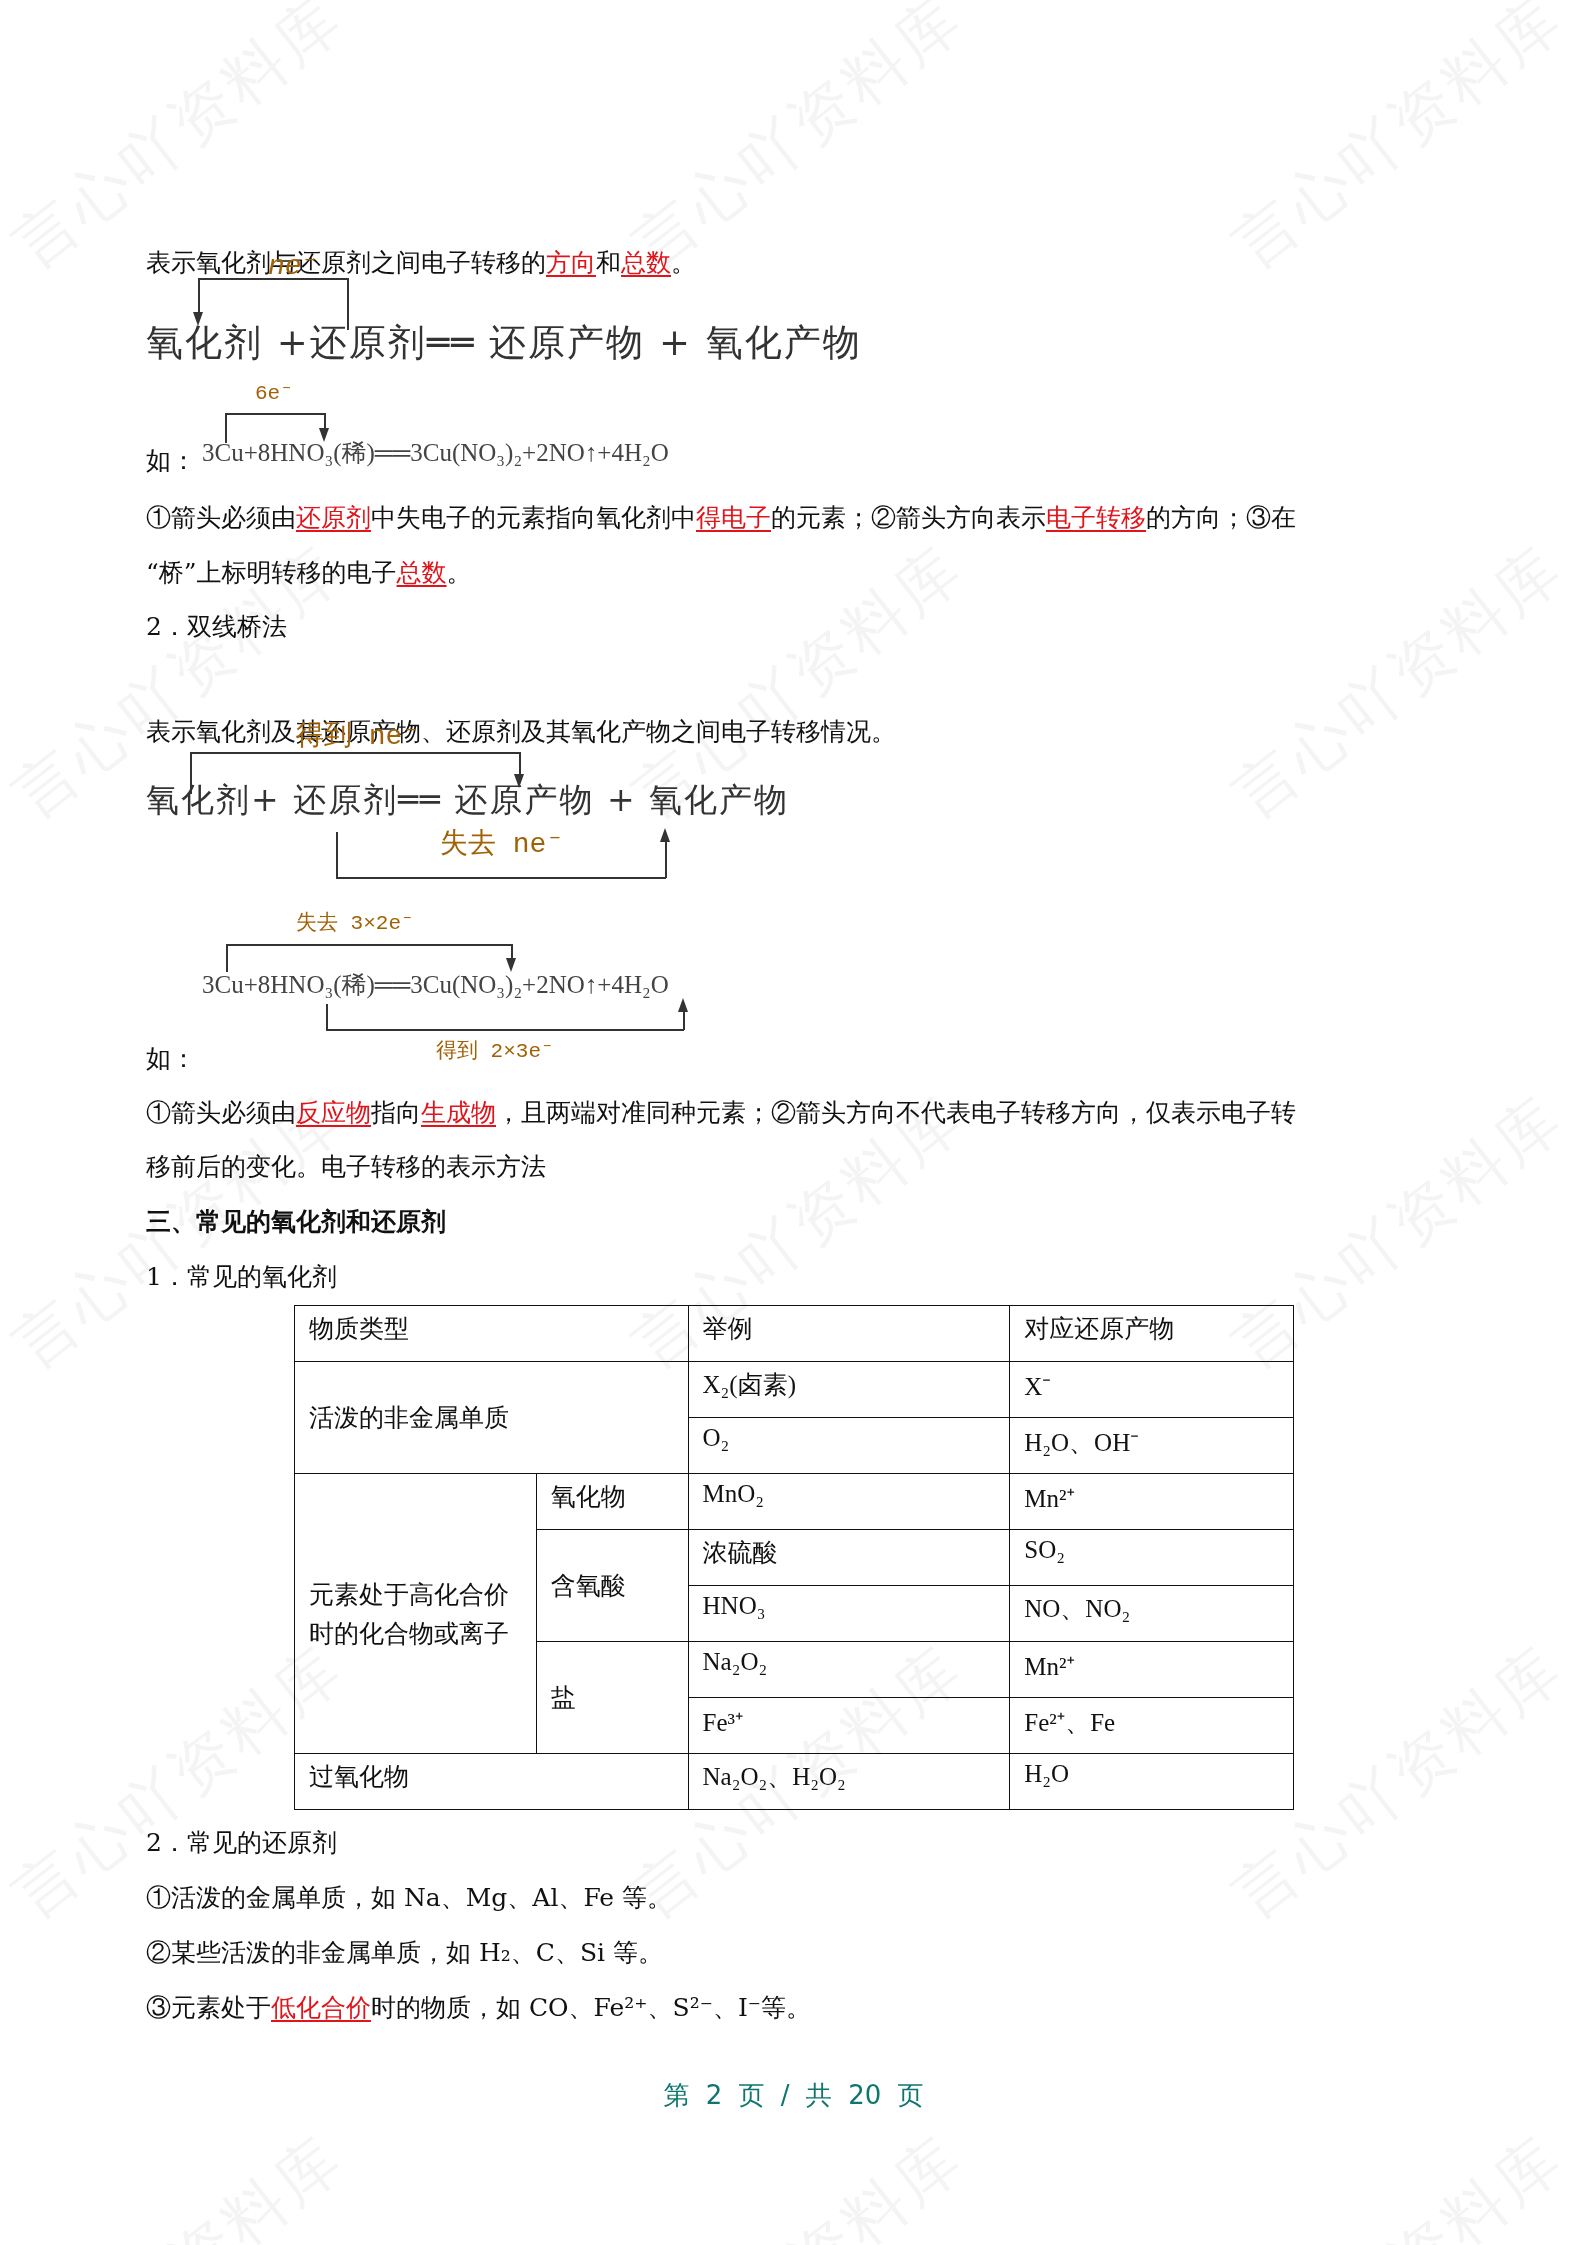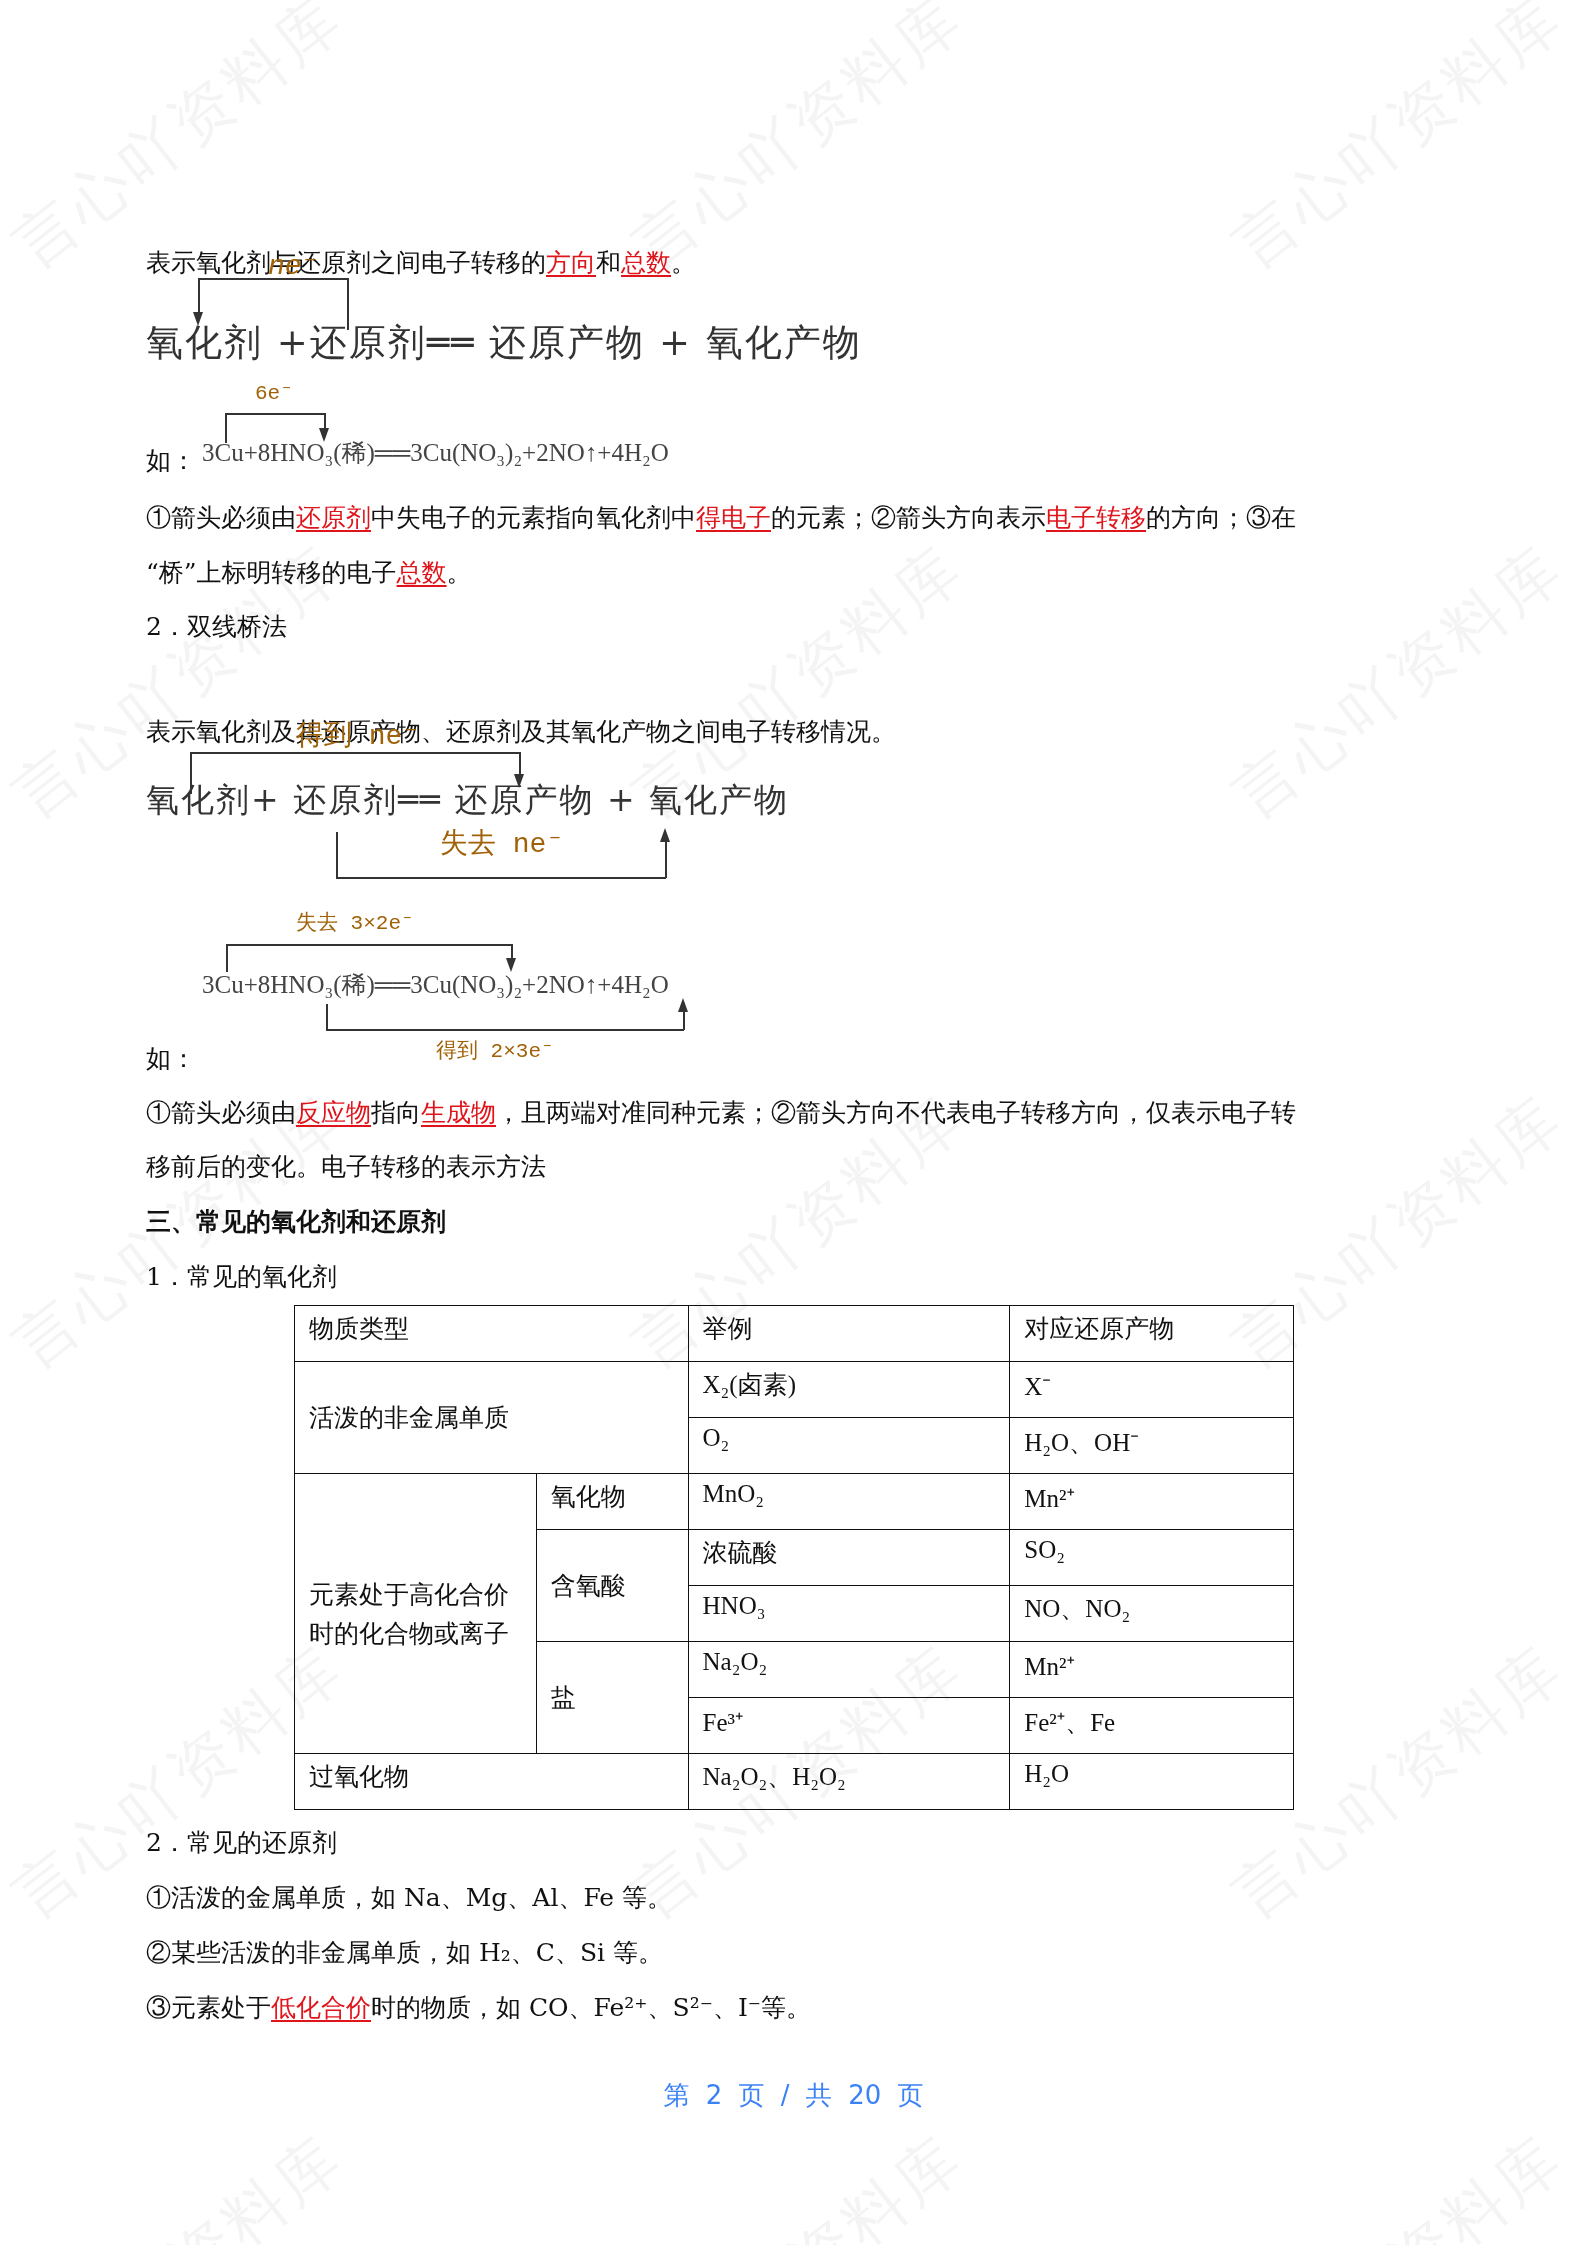--- a/index.html
+++ b/index.html
@@ -15,21 +15,21 @@
   .eq-big { position: absolute; font-size: 37px; letter-spacing: 2px; white-space: nowrap; color: #333; font-family: "DejaVu Serif", serif; }
   .eq-small { position: absolute; font-size: 25px; white-space: nowrap; color: #444; font-family: "Liberation Serif", serif; }
   .lbl { position: absolute; white-space: nowrap; color: #a16207; font-family: Liberation Mono, monospace; }
   .vline { position: absolute; width: 1.5px; background: #333; }
   .hline { position: absolute; height: 1.5px; background: #333; }
   .arrow-down { position: absolute; width: 0; height: 0; border-left: 5px solid transparent; border-right: 5px solid transparent; border-top: 14px solid #333; }
   .arrow-up { position: absolute; width: 0; height: 0; border-left: 5px solid transparent; border-right: 5px solid transparent; border-bottom: 14px solid #333; }
   table.ox { position: absolute; left: 294px; top: 1305px; width: 1000px; border-collapse: collapse; z-index: 1; font-size: 25px; }
   table.ox td { border: 1.5px solid #111; vertical-align: top; padding: 6px 14px; height: 43px; font-family: "Liberation Serif", serif; }
   table.ox td.mid { vertical-align: middle; }
-  .footer { position: absolute; top: 2078px; left: 0; width: 1587px; text-align: center; font-size: 26px; font-family: "DejaVu Sans", sans-serif; color: #3b82f6; z-index: 1; word-spacing: 8px; }
+  .footer { position: absolute; top: 2078px; left: 0; width: 1587px; text-align: center; font-size: 26px; font-family: "DejaVu Sans", sans-serif; color: #0f766e; z-index: 1; word-spacing: 8px; }
 </style>
 </head>
 <body>
 
 <div class="wm-layer">
   <div class="wm" style="left:-20px; top:90px;">言心吖资料库</div>
   <div class="wm" style="left:600px; top:90px;">言心吖资料库</div>
   <div class="wm" style="left:1200px; top:90px;">言心吖资料库</div>
   <div class="wm" style="left:-20px; top:640px;">言心吖资料库</div>
   <div class="wm" style="left:600px; top:640px;">言心吖资料库</div>

